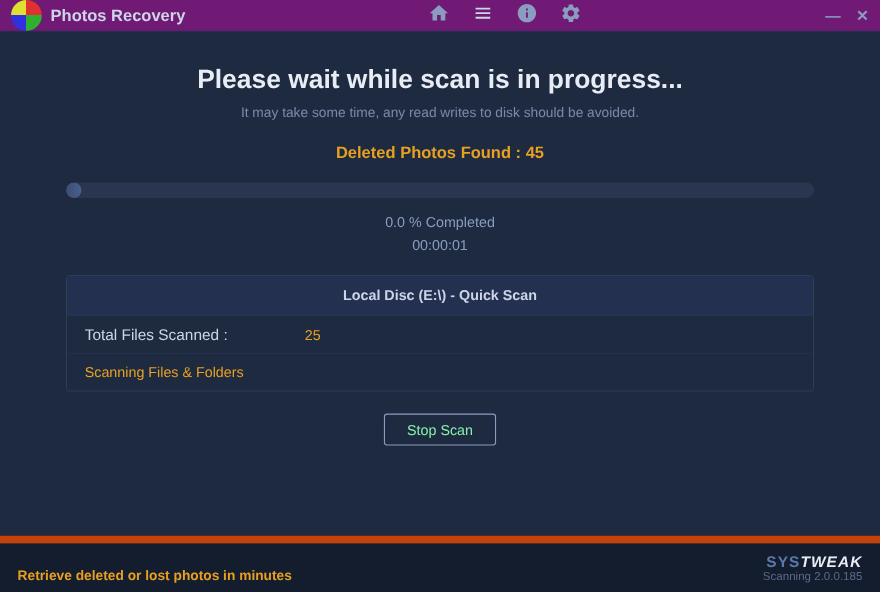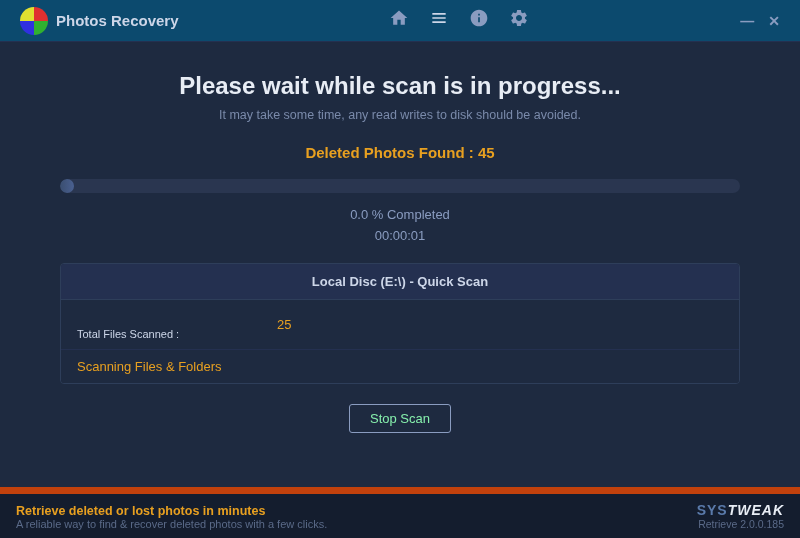--- a/index.html
+++ b/index.html
@@ -13,23 +13,23 @@
       overflow: hidden;
       display: flex;
       flex-direction: column;
     }
 
     
     .title-bar {
       display: flex;
       align-items: center;
       justify-content: space-between;
-      background: #0c4a6e;
-      height: 42px;
-      padding: 0 20px;
+      background: #701a75;
+      height: 29px;
+      padding: 0 10px;
       border-bottom: 1px solid #243050;
       flex-shrink: 0;
     }
 
     .title-left {
       display: flex;
       align-items: center;
       gap: 8px;
     }
 
@@ -158,23 +158,22 @@
       border-bottom: 1px solid #243050;
       background: #1e2a40;
     }
 
     .scan-table-row:last-child {
       border-bottom: none;
     }
 
     .scan-table-label {
       flex: 0 0 200px;
-      font-size: 11px;
-      color: #cdd6e8;
-      margin-top: 19px;
+      font-size: 14px;
+      color: #cdd6e8;
     }
 
     .scan-table-value {
       font-size: 13px;
       color: #e8a020;
     }
 
     .stop-scan-btn {
       background: transparent;
       border: 1px solid #8a9cc0;
@@ -307,21 +306,20 @@
       <span class="scan-table-value">Scanning Files &amp; Folders</span>
     </div>
   </div>
 
   <button class="stop-scan-btn">Stop Scan</button>
 </div>
 
 <div class="footer">
   <div class="footer-left">
     <div class="footer-tagline">Retrieve deleted or lost photos in minutes</div>
-    <div class="footer-sub">A reliable way to find &amp; recover deleted photos with a few clicks.</div>
   </div>
   <div class="footer-right">
     <div class="systweak-logo">
       <span class="sys">SYS</span><span class="tweak">TWEAK</span>
     </div>
-    <div class="version-text">Retrieve 2.0.0.185</div>
+    <div class="version-text">Scanning 2.0.0.185</div>
   </div>
 </div>
 
 </body></html>

